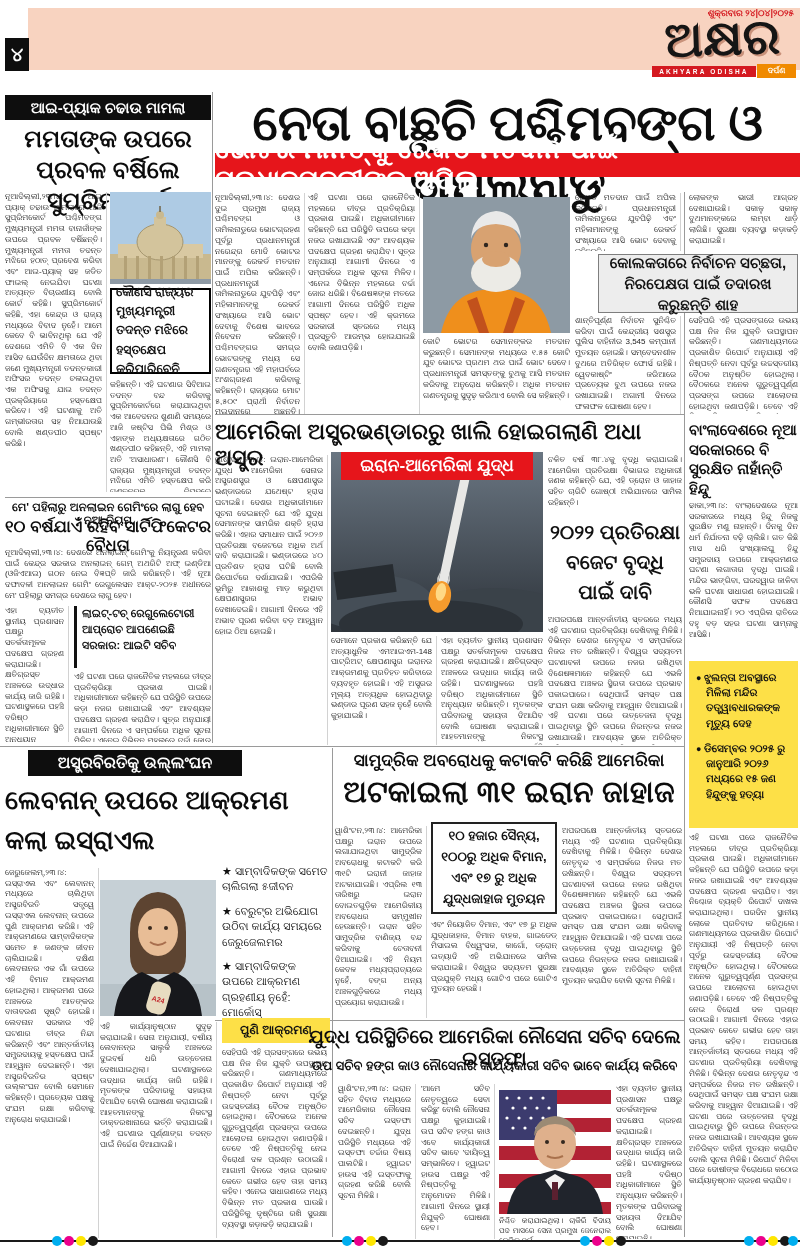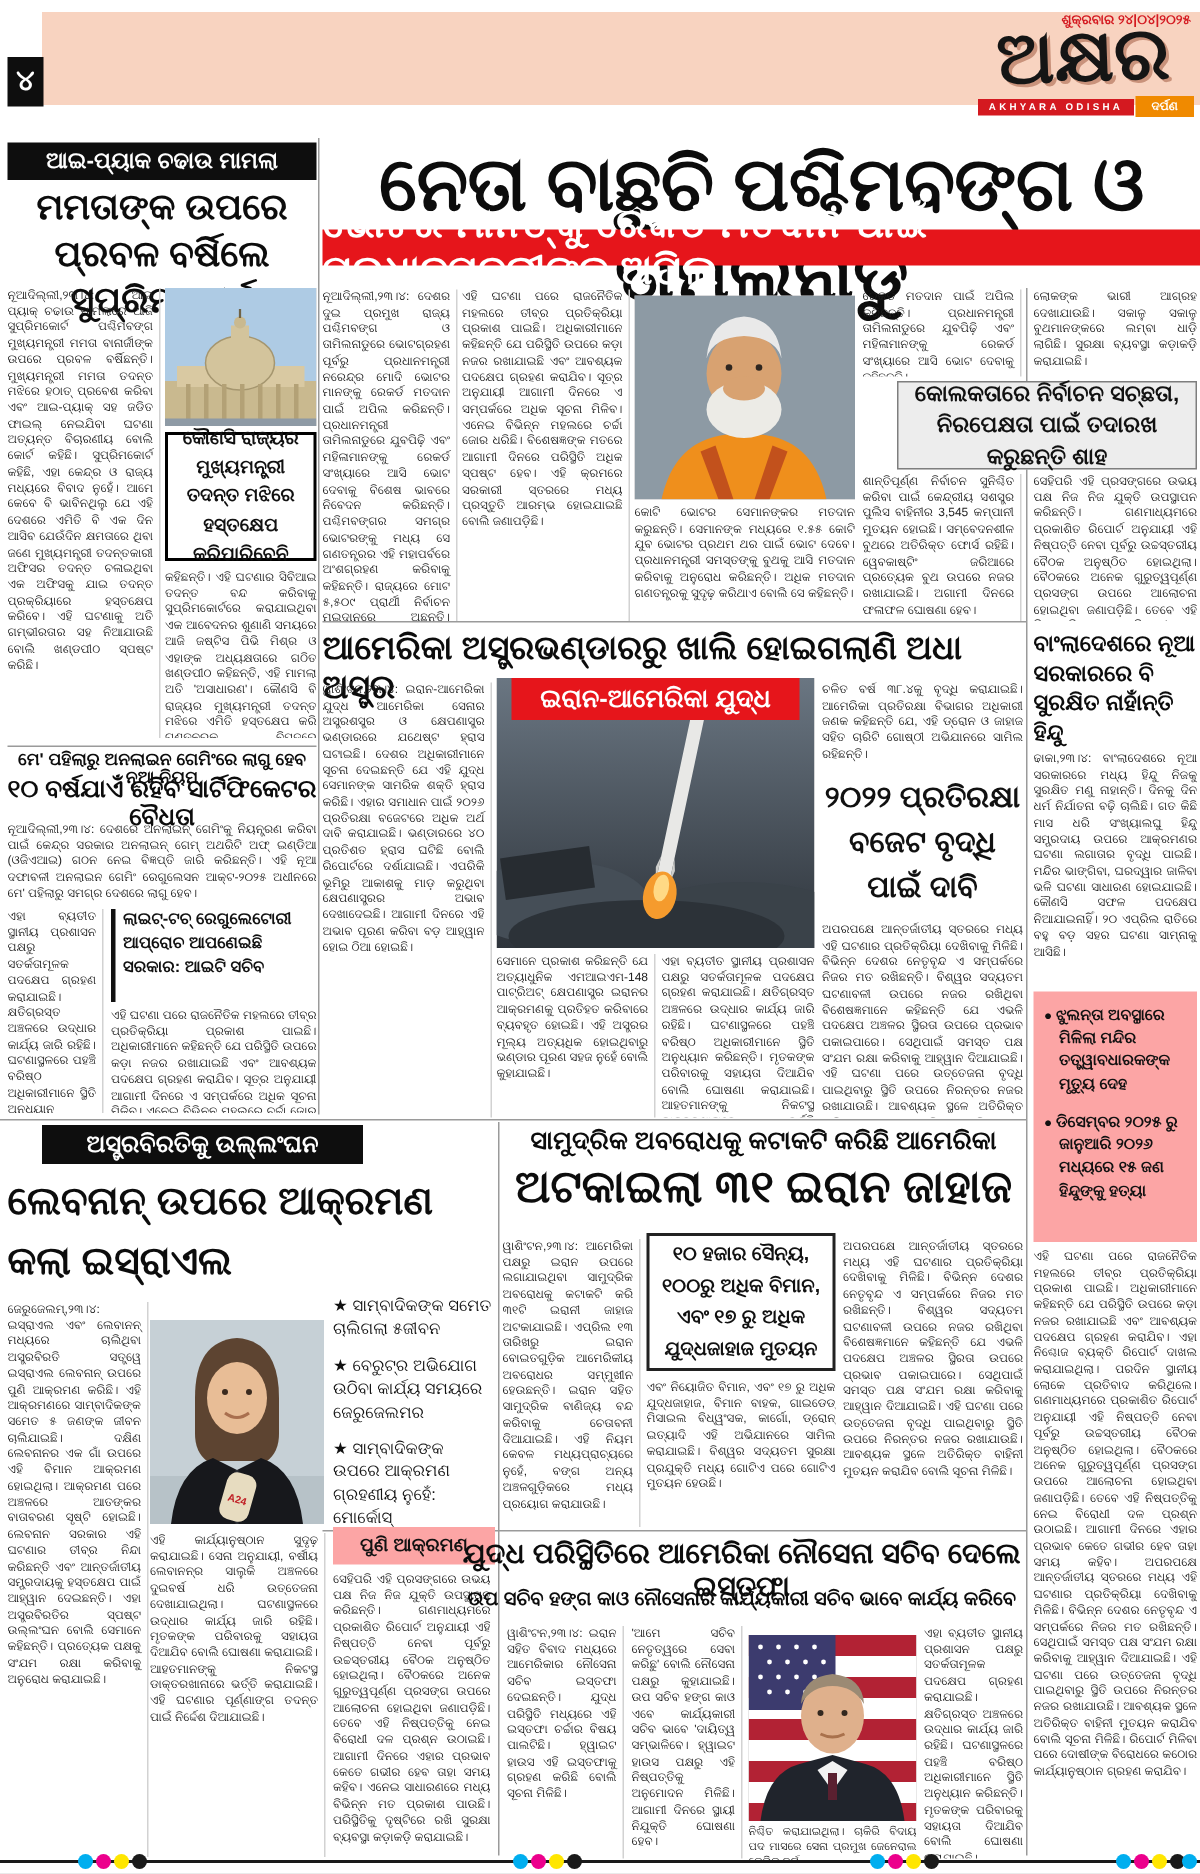--- a/index.html
+++ b/index.html
@@ -8,35 +8,35 @@
         font-family:"Liberation Sans","DejaVu Sans",sans-serif;color:#111}
   .abs{position:absolute}
   .bt{font-size:8px;line-height:1.34;text-align:justify;color:#1d1d1d;overflow:hidden;word-break:break-word}
   .cr{border-right:1px solid #d2d2d2;padding-right:4px}
   .hl{font-weight:bold;color:#0c0c0c}
   .center{text-align:center}
   .kicker-box{background:#0e0e0e;color:#fff;display:flex;align-items:center;justify-content:center;font-weight:bold}
   .red-banner{background:#e6151b;color:#fff;display:flex;align-items:center;justify-content:center;font-weight:bold}
   .gray-box{background:#ededed;border:1px solid #7e7e7e;display:flex;align-items:center;justify-content:center;
             font-weight:bold;text-align:center;color:#111}
-  .soft-gray{background:#fca5a5}
+  .soft-gray{background:#fde047}
   .rule{background:#9a9a9a}
   .photo{overflow:hidden;background:#ccc}
   .photo svg{display:block;width:100%;height:100%}
   .hdr-band{background:#f8d3c0}
   .pg-num{background:#0e0e0e;color:#fff;display:flex;align-items:center;justify-content:center;font-weight:bold;font-size:19px}
   .sec-title{font-size:35px;font-weight:bold;color:#1f9c1f;text-align:center;letter-spacing:1px;
     text-shadow:-1.5px -1.5px 0 #fff,1.5px -1.5px 0 #fff,-1.5px 1.5px 0 #fff,1.5px 1.5px 0 #fff,3.5px 3.5px 0 #000}
   .edition-date{font-size:9px;font-weight:bold;color:#d41920;text-align:right}
   .masthead{font-size:49px;font-weight:bold;color:#151515;line-height:.9;text-align:center;transform:rotate(-2deg);
             text-shadow:2px 2px 0 #c9927b}
   .mh-strip{background:#d41920;color:#fff;font-size:6.5px;font-weight:bold;letter-spacing:2.2px;
             display:flex;align-items:center;justify-content:center}
   .mh-tag{background:#f08a00;color:#fff;font-size:8px;font-weight:bold;display:flex;align-items:center;justify-content:center}
-  .quote-box{border:2px solid #000;font-weight:bold;font-size:12.5px;line-height:1.55;text-align:center;
+  .quote-box{border:2px solid #000;font-weight:bold;font-size:12.5px;line-height:1.55;
              display:flex;align-items:center;justify-content:center;padding:4px}
   .inset-bar{border-left:3px solid #111;padding-left:5px;font-weight:bold;font-size:11px;line-height:1.45;overflow:hidden}
   .big-inset{font-weight:bold;font-size:20px;line-height:1.5;text-align:center;overflow:hidden}
   .stat-box{border:2px solid #222;font-weight:bold;font-size:13px;line-height:1.6;text-align:center;
             display:flex;align-items:center;justify-content:center;padding:4px}
   .star-item{font-size:11px;font-weight:normal;line-height:1.4;margin-bottom:9px}
   .star-item::before{content:"★ ";font-size:11px}
   .bullet-item{font-size:10.5px;font-weight:bold;line-height:1.45;margin-bottom:10px;padding-left:10px;text-indent:-10px}
   .bullet-item::before{content:"● ";font-size:9px}
   .reg-line{background:#1a1a1a}

